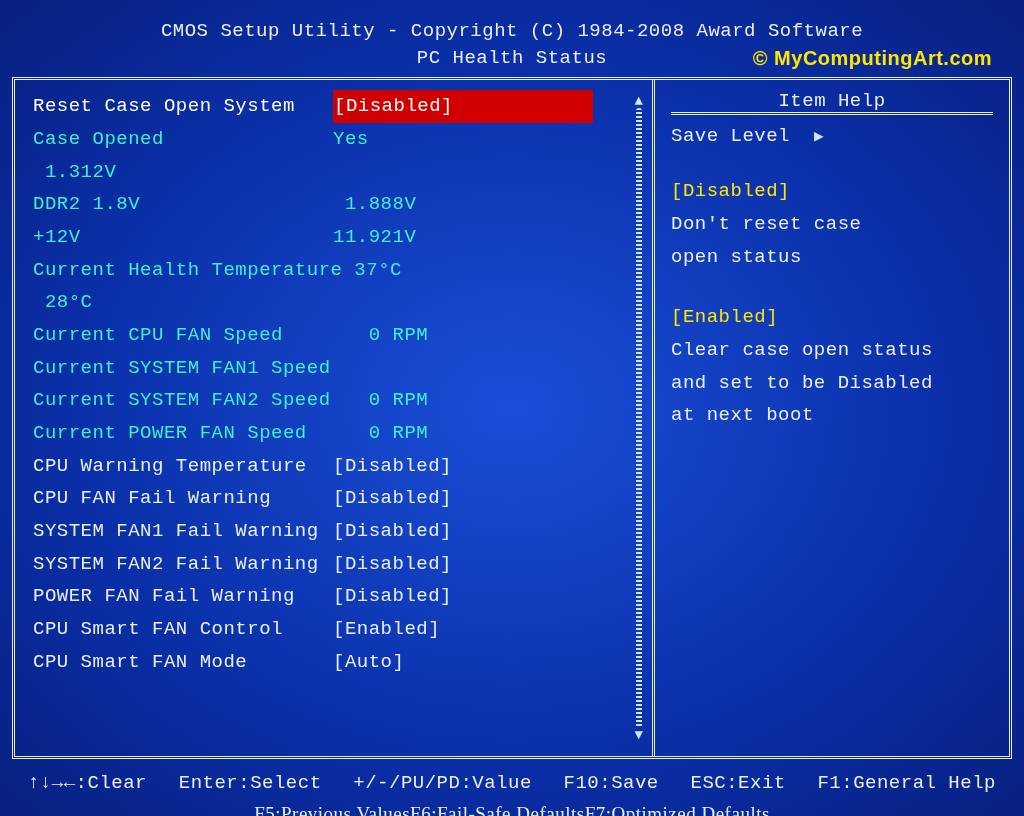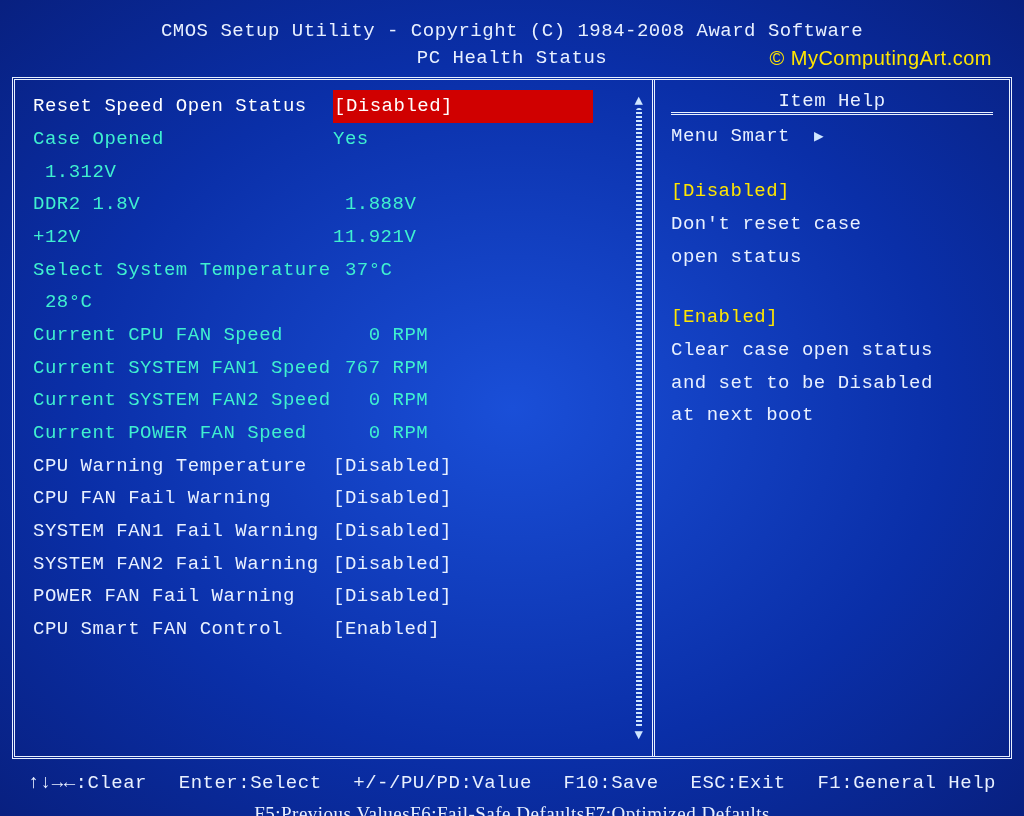--- a/index.html
+++ b/index.html
@@ -18,21 +18,21 @@
     color: #e8f0ff;
     line-height: 1.4;
     padding-bottom: 6px;
     position: relative;
   }
   .watermark {
     position: absolute;
     right: 20px;
     top: 26px;
     color: #ffe600;
-    font-weight: normal;
+    font-weight: bold;
     font-family: Arial, sans-serif;
     font-size: 20px;
   }
   .main {
     display: flex;
     border: 3px double #e8f0ff;
     height: 682px;
   }
   .left {
     flex: 0 0 640px;
@@ -118,49 +118,50 @@
   <div class="header">
     <div>CMOS Setup Utility - Copyright (C) 1984-2008 Award Software</div>
     <div>PC Health Status</div>
     <div class="watermark">© MyComputingArt.com</div>
   </div>
 
   <div class="main">
 
     <div class="left">
       <div id="rows-container">
-          <div class="row editable selected"><span class="label">Reset Speed Open Status</span><span class="value">[Disabled]</span></div>
+          <div class="row editable selected"><span class="label">Reset Case Open System</span><span class="value">[Disabled]</span></div>
           <div class="row readonly"><span class="label">Case Opened</span><span class="value">Yes</span></div>
           <div class="row readonly"><span class="value"> 1.312V</span></div>
           <div class="row readonly"><span class="label">DDR2 1.8V</span><span class="value"> 1.888V</span></div>
           <div class="row readonly"><span class="label">+12V</span><span class="value">11.921V</span></div>
-          <div class="row readonly"><span class="label">Select System Temperature</span><span class="value"> 37°C</span></div>
+          <div class="row readonly"><span class="label">Current Health Temperature</span><span class="value"> 37°C</span></div>
           <div class="row readonly"><span class="value"> 28°C</span></div>
           <div class="row readonly"><span class="label">Current CPU FAN Speed</span><span class="value">   0 RPM</span></div>
-          <div class="row readonly"><span class="label">Current SYSTEM FAN1 Speed</span><span class="value"> 767 RPM</span></div>
+          <div class="row readonly"><span class="label">Current SYSTEM FAN1 Speed</span></div>
           <div class="row readonly"><span class="label">Current SYSTEM FAN2 Speed</span><span class="value">   0 RPM</span></div>
           <div class="row readonly"><span class="label">Current POWER FAN Speed</span><span class="value">   0 RPM</span></div>
           <div class="row editable"><span class="label">CPU Warning Temperature</span><span class="value">[Disabled]</span></div>
           <div class="row editable"><span class="label">CPU FAN Fail Warning</span><span class="value">[Disabled]</span></div>
           <div class="row editable"><span class="label">SYSTEM FAN1 Fail Warning</span><span class="value">[Disabled]</span></div>
           <div class="row editable"><span class="label">SYSTEM FAN2 Fail Warning</span><span class="value">[Disabled]</span></div>
           <div class="row editable"><span class="label">POWER FAN Fail Warning</span><span class="value">[Disabled]</span></div>
           <div class="row editable"><span class="label">CPU Smart FAN Control</span><span class="value">[Enabled]</span></div>
+          <div class="row editable"><span class="label">CPU Smart FAN Mode</span><span class="value">[Auto]</span></div>
         </div>
       <div class="scrollbar">
         <span class="arrow">▲</span>
         <div class="track"></div>
         <span class="arrow">▼</span>
       </div>
     </div>
 
     <div class="right">
       <div class="help-title">Item Help</div>
       <div class="help-level">
-        <span>Menu Smart</span>
+        <span>Save Level</span>
         <span class="menu-arrow">▶</span>
       </div>
       <div id="help-blocks">
           <div class="help-line yellow">[Disabled]</div>
           <div class="help-line">Don't reset case</div>
           <div class="help-line">open status</div>
           <div style="height: 28px;"></div>
           <div class="help-line yellow">[Enabled]</div>
           <div class="help-line">Clear case open status</div>
           <div class="help-line">and set to be Disabled</div>

